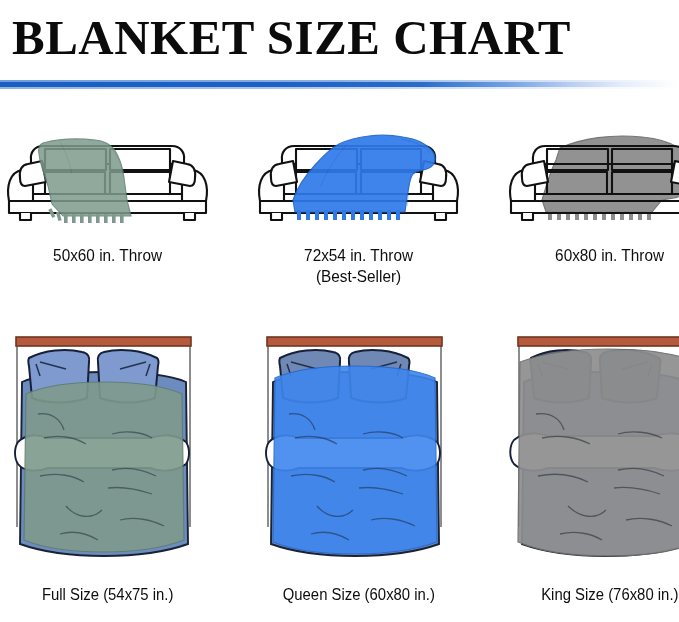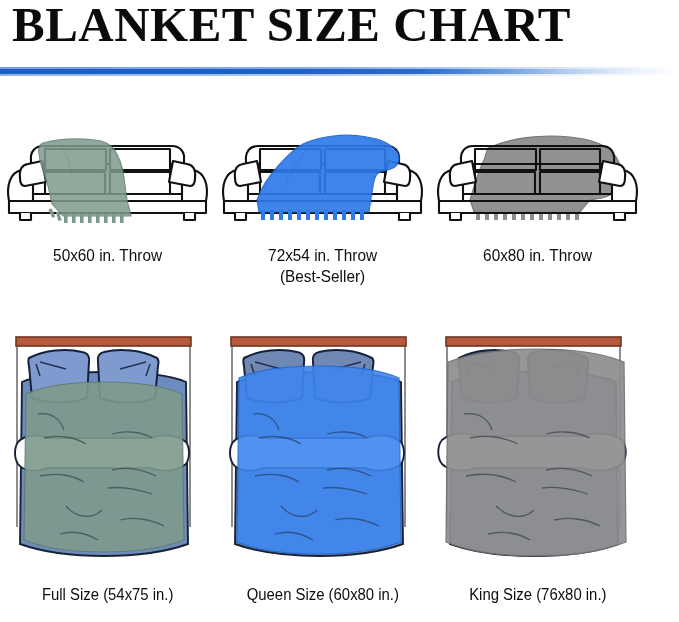--- a/index.html
+++ b/index.html
@@ -9,21 +9,21 @@
     height: 622px;
     background: #ffffff;
     font-family: "Liberation Sans", sans-serif;
     overflow: hidden;
     position: relative;
   }
 
   
   .header {
     position: absolute;
-    left: 0; top: 1px;
+    left: 0; top: 14px;
     width: 679px;
     height: 78px;
   }
   .chart-title {
     position: absolute;
     left: 12px;
     top: -1px;
     font-family: "Liberation Serif", serif;
     font-weight: bold;
     font-size: 48px;
@@ -65,20 +65,21 @@
         #4b84d4 0%, #6c9bdd 50%, #bdd2f0 76%, #ffffff 100%);
     opacity: .8;
   }
 
   
   .row {
     position: absolute;
     left: 0;
     width: 581px;
     display: flex;
+    gap: 36px;
   }
   .row-sofas { top: 108px; height: 200px; }
   .row-beds  { top: 322px; height: 290px; }
 
   .cell {
     position: relative;
     flex: 1 1 0;
     display: flex;
     flex-direction: column;
     align-items: center;

